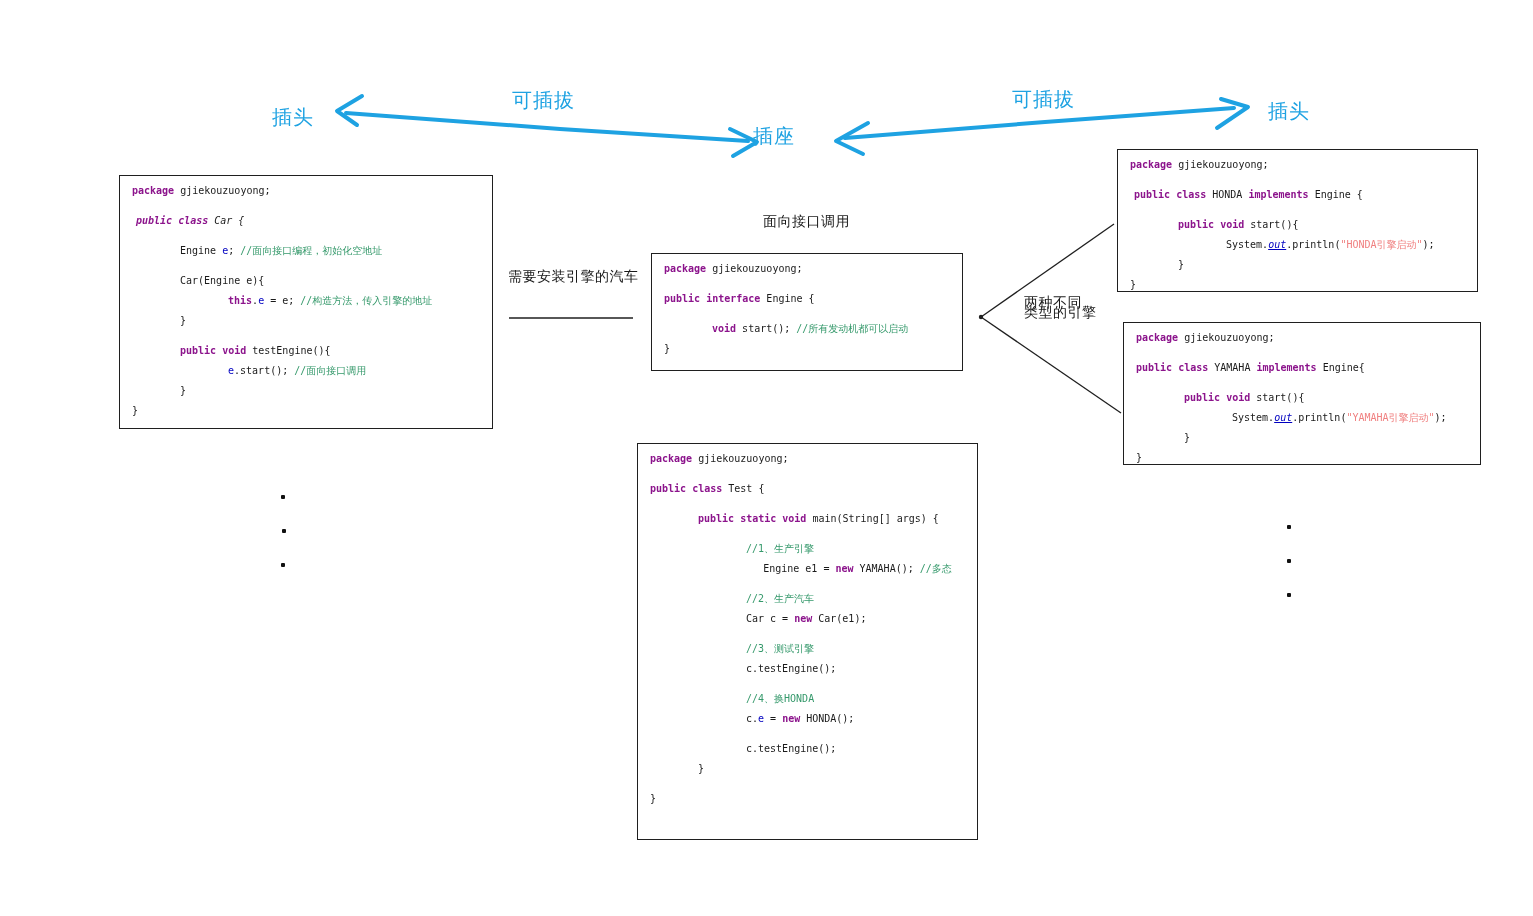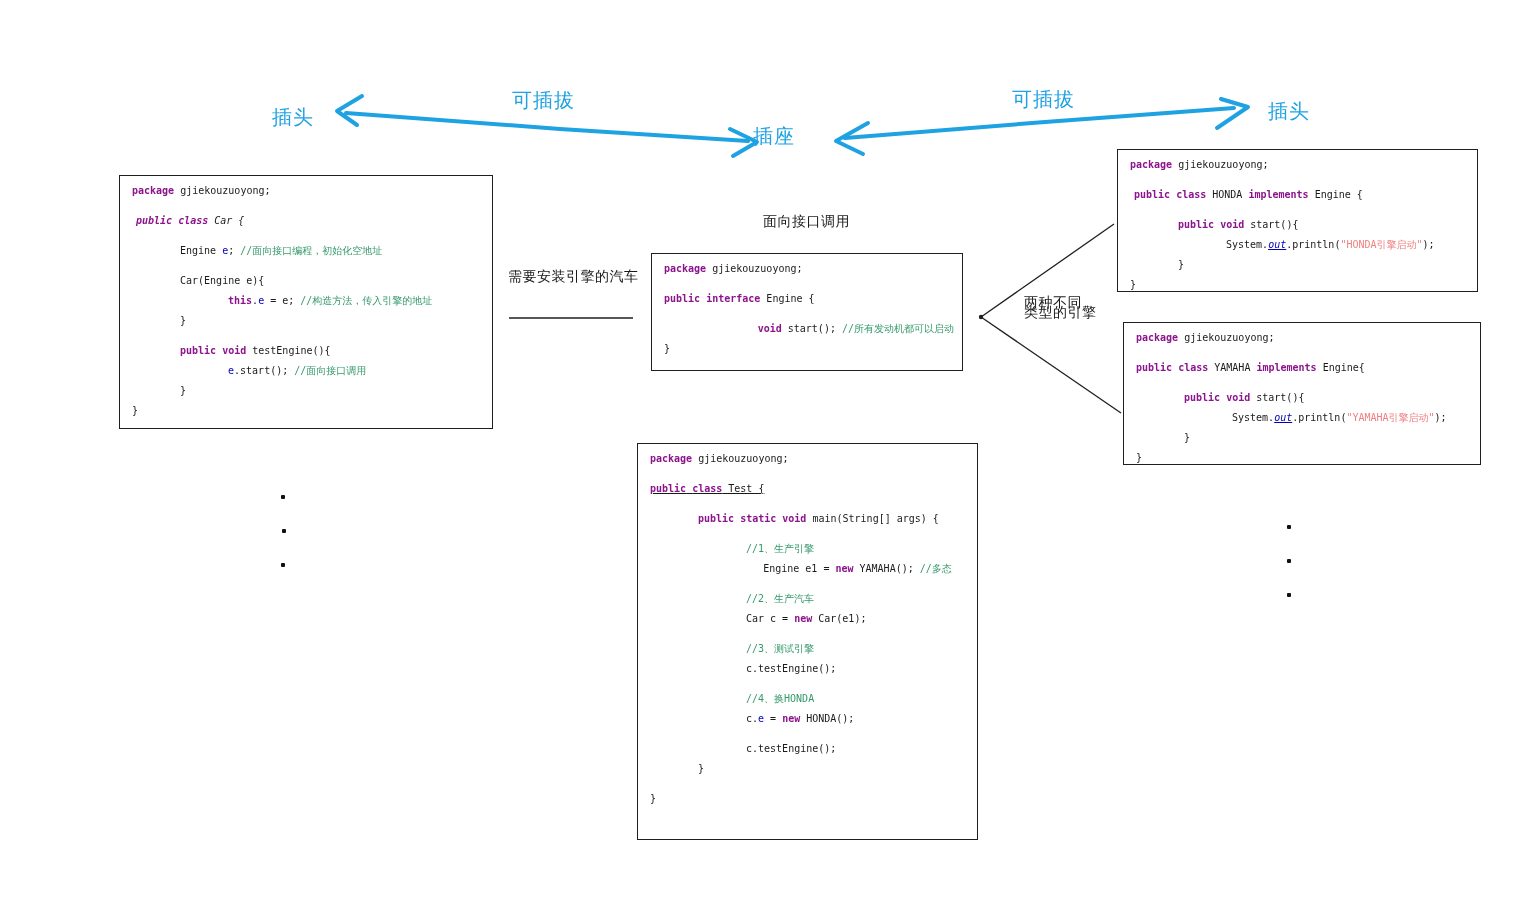--- a/index.html
+++ b/index.html
@@ -81,21 +81,21 @@
       <div class="code-line" style="padding-left: 48px;"><span class="tok-kw">public</span><span class="tok-pl"> </span><span class="tok-kw">void</span><span class="tok-pl"> testEngine(){</span></div>
       <div class="code-line" style="padding-left: 96px;"><span class="tok-var">e</span><span class="tok-pl">.start(); </span><span class="tok-cmt">//面向接口调用</span></div>
       <div class="code-line" style="padding-left: 48px;"><span class="tok-pl">}</span></div>
       <div class="code-line" style="padding-left: 0px;"><span class="tok-pl">}</span></div>
     </div>
   <div class="code-box" style="left:651px;top:253px;width:312px;height:118px;">
       <div class="code-line" style="padding-left: 0px;"><span class="tok-kw">package</span><span class="tok-pl"> gjiekouzuoyong;</span></div>
       <div class="code-blank"></div>
       <div class="code-line" style="padding-left: 0px;"><span class="tok-kw">public</span><span class="tok-pl"> </span><span class="tok-kw">interface</span><span class="tok-pl"> Engine {</span></div>
       <div class="code-blank"></div>
-      <div class="code-line" style="padding-left: 48px; text-align: right;"><span class="tok-kw">void</span><span class="tok-pl"> start(); </span><span class="tok-cmt">//所有发动机都可以启动</span></div>
+      <div class="code-line" style="padding-left: 48px;"><span class="tok-kw">void</span><span class="tok-pl"> start(); </span><span class="tok-cmt">//所有发动机都可以启动</span></div>
       <div class="code-line" style="padding-left: 0px;"><span class="tok-pl">}</span></div>
     </div>
   <div class="code-box" style="left:1117px;top:149px;width:361px;height:143px;">
       <div class="code-line" style="padding-left: 0px;"><span class="tok-kw">package</span><span class="tok-pl"> gjiekouzuoyong;</span></div>
       <div class="code-blank"></div>
       <div class="code-line" style="padding-left: 4px;"><span class="tok-kw">public</span><span class="tok-pl"> </span><span class="tok-kw">class</span><span class="tok-pl"> HONDA </span><span class="tok-kw">implements</span><span class="tok-pl"> Engine {</span></div>
       <div class="code-blank"></div>
       <div class="code-line" style="padding-left: 48px;"><span class="tok-kw">public</span><span class="tok-pl"> </span><span class="tok-kw">void</span><span class="tok-pl"> start(){</span></div>
       <div class="code-line" style="padding-left: 96px;"><span class="tok-pl">System.</span><span class="tok-vi">out</span><span class="tok-pl">.println(</span><span class="tok-str">"HONDA引擎启动"</span><span class="tok-pl">);</span></div>
       <div class="code-line" style="padding-left: 48px;"><span class="tok-pl">}</span></div>
@@ -107,21 +107,21 @@
       <div class="code-line" style="padding-left: 0px;"><span class="tok-kw">public</span><span class="tok-pl"> </span><span class="tok-kw">class</span><span class="tok-pl"> YAMAHA </span><span class="tok-kw">implements</span><span class="tok-pl"> Engine{</span></div>
       <div class="code-blank"></div>
       <div class="code-line" style="padding-left: 48px;"><span class="tok-kw">public</span><span class="tok-pl"> </span><span class="tok-kw">void</span><span class="tok-pl"> start(){</span></div>
       <div class="code-line" style="padding-left: 96px;"><span class="tok-pl">System.</span><span class="tok-vi">out</span><span class="tok-pl">.println(</span><span class="tok-str">"YAMAHA引擎启动"</span><span class="tok-pl">);</span></div>
       <div class="code-line" style="padding-left: 48px;"><span class="tok-pl">}</span></div>
       <div class="code-line" style="padding-left: 0px;"><span class="tok-pl">}</span></div>
     </div>
   <div class="code-box" style="left:637px;top:443px;width:341px;height:397px;">
       <div class="code-line" style="padding-left: 0px;"><span class="tok-kw">package</span><span class="tok-pl"> gjiekouzuoyong;</span></div>
       <div class="code-blank"></div>
-      <div class="code-line" style="padding-left: 0px; text-decoration: underline;"><span class="tok-kw">public</span><span class="tok-pl"> </span><span class="tok-kw">class</span><span class="tok-pl"> Test {</span></div>
+      <div class="code-line" style="padding-left: 0px;"><span class="tok-kw">public</span><span class="tok-pl"> </span><span class="tok-kw">class</span><span class="tok-pl"> Test {</span></div>
       <div class="code-blank"></div>
       <div class="code-line" style="padding-left: 48px;"><span class="tok-kw">public</span><span class="tok-pl"> </span><span class="tok-kw">static</span><span class="tok-pl"> </span><span class="tok-kw">void</span><span class="tok-pl"> main(String[] args) {</span></div>
       <div class="code-blank"></div>
       <div class="code-line" style="padding-left: 96px;"><span class="tok-cmt">//1、生产引擎</span></div>
       <div class="code-line" style="padding-left: 96px; text-align: center;"><span class="tok-pl">Engine e1 = </span><span class="tok-kw">new</span><span class="tok-pl"> YAMAHA(); </span><span class="tok-cmt">//多态</span></div>
       <div class="code-blank"></div>
       <div class="code-line" style="padding-left: 96px;"><span class="tok-cmt">//2、生产汽车</span></div>
       <div class="code-line" style="padding-left: 96px;"><span class="tok-pl">Car c = </span><span class="tok-kw">new</span><span class="tok-pl"> Car(e1);</span></div>
       <div class="code-blank"></div>
       <div class="code-line" style="padding-left: 96px;"><span class="tok-cmt">//3、测试引擎</span></div>

